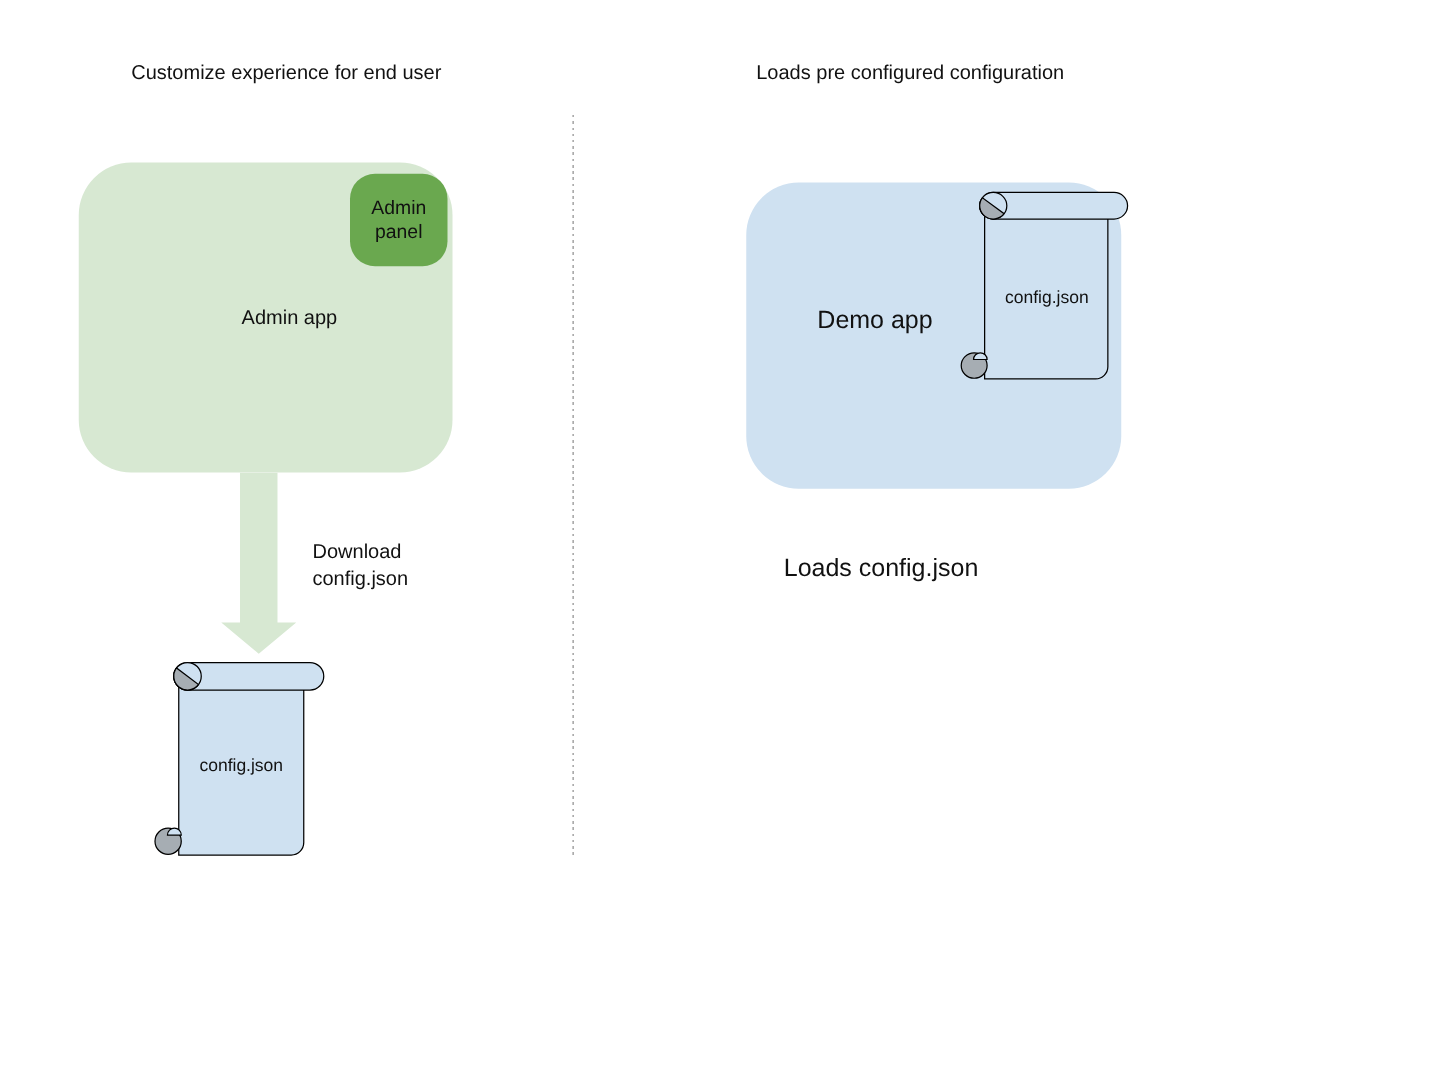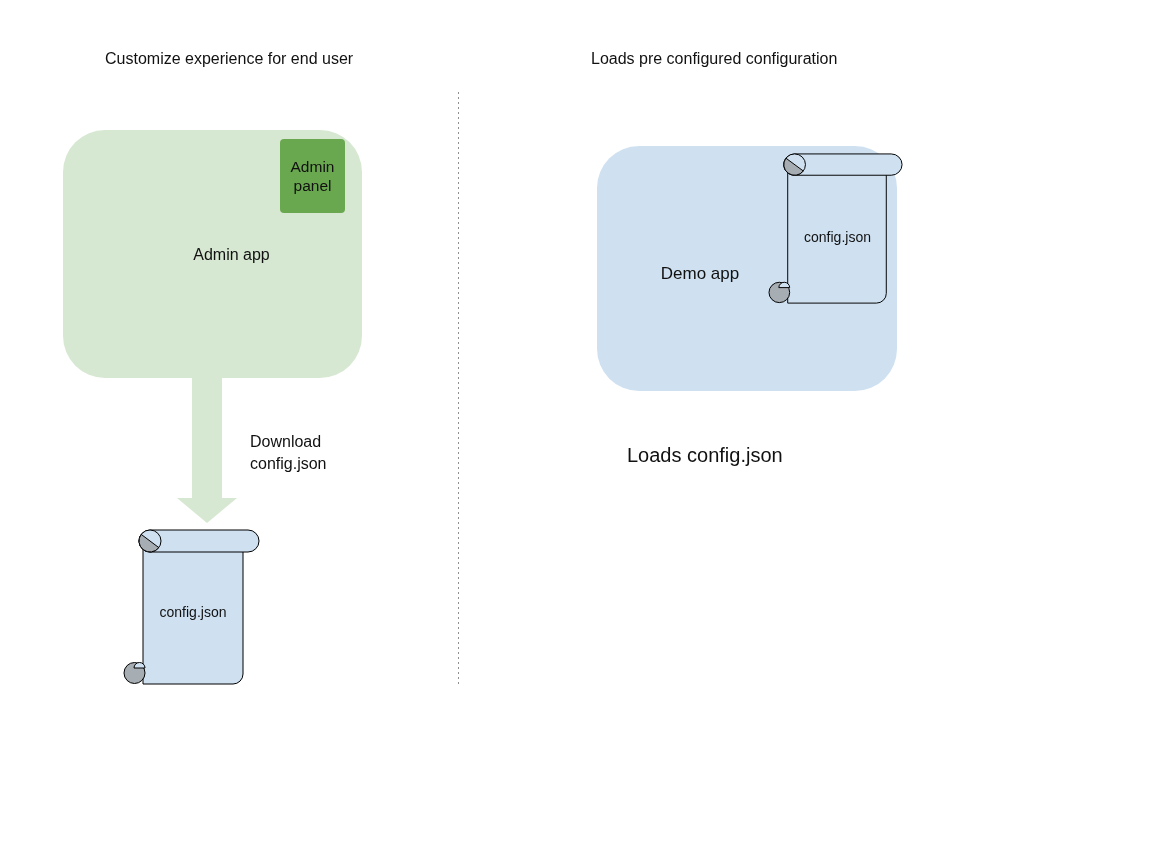--- a/index.html
+++ b/index.html
@@ -13,38 +13,38 @@
     overflow: hidden;
   }
   .abs { position: absolute; }
 
   .section-title {
     font-size: 16px;
     line-height: 19px;
     white-space: nowrap;
   }
   .title-left  { left: 61px;  top: 49px; margin-left: 44px; }
-  .title-right { left: 591px; top: 49px; }
+  .title-right { left: 605px; top: 49px; }
 
   .divider {
     left: 458px; top: 92px;
     width: 1px; height: 595px;
     background: repeating-linear-gradient(180deg, #909090 0 2px, transparent 2px 5px);
   }
 
   .admin-box {
     left: 63px; top: 130px;
     width: 299px; height: 248px;
     border-radius: 42px;
     background: #d7e8d2;
   }
   .admin-panel {
     left: 280px; top: 139px;
-    width: 65px; height: 74px;
-    border-radius: 4px;
+    width: 78px; height: 74px;
+    border-radius: 20px;
     background: #6aa84f;
     display: flex; align-items: center; justify-content: center;
     text-align: center;
     font-size: 15.5px; line-height: 19px;
   }
   .admin-app-label {
     left: 63px; top: 246px; width: 337px;
     text-align: center; font-size: 16px;
   }
 
@@ -61,22 +61,22 @@
     text-align: center; font-size: 14px;
   }
 
   .demo-box {
     left: 597px; top: 146px;
     width: 300px; height: 245px;
     border-radius: 42px;
     background: #cfe1f1;
   }
   .demo-app-label {
-    left: 597px; top: 264px; width: 206px;
-    text-align: center; font-size: 17px;
+    left: 597px; top: 245px; width: 206px;
+    text-align: center; font-size: 20px;
   }
 
   .scroll-right-svg { left: 768px; top: 152px; width: 138px; height: 154px; }
   .scroll-right-label {
     left: 789px; top: 229px; width: 97px;
     text-align: center; font-size: 14px;
   }
 
   .loads-label { left: 627px; top: 444px; font-size: 20px; white-space: nowrap; }
 </style>

